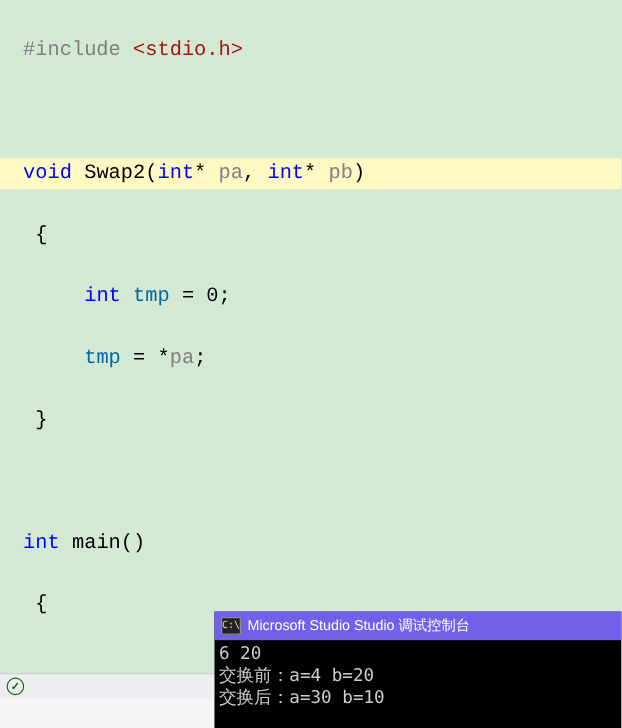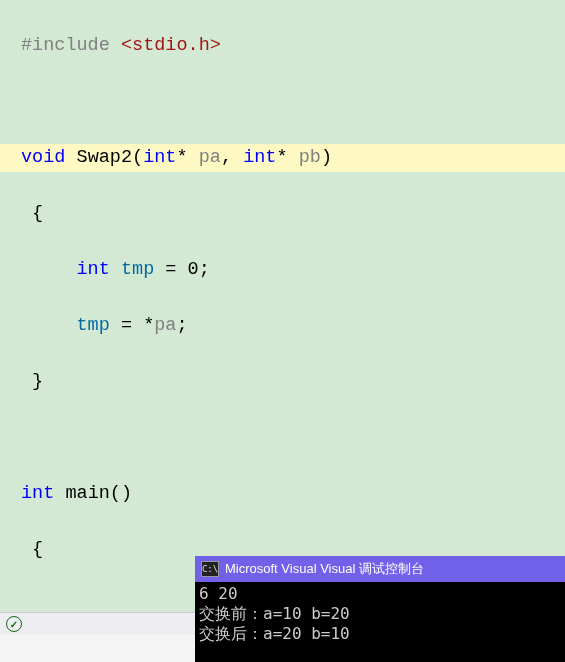--- a/index.html
+++ b/index.html
@@ -138,18 +138,18 @@
 </div>
 
 <div class="status-bar">
   <span class="status-icon">✓</span>
 </div>
 <div class="bottom-strip"></div>
 
 <div class="console">
   <div class="console-title">
     <span class="console-title-icon">C:\</span>
-    <span>Microsoft Visual Visual 调试控制台</span>
+    <span>Microsoft Studio Studio 调试控制台</span>
   </div>
   <div class="console-body"><span>6 20</span>
-<span>交换前：a=10 b=20</span>
-<span>交换后：a=20 b=10</span></div>
+<span>交换前：a=4 b=20</span>
+<span>交换后：a=30 b=10</span></div>
 </div>
 
 </body></html>

